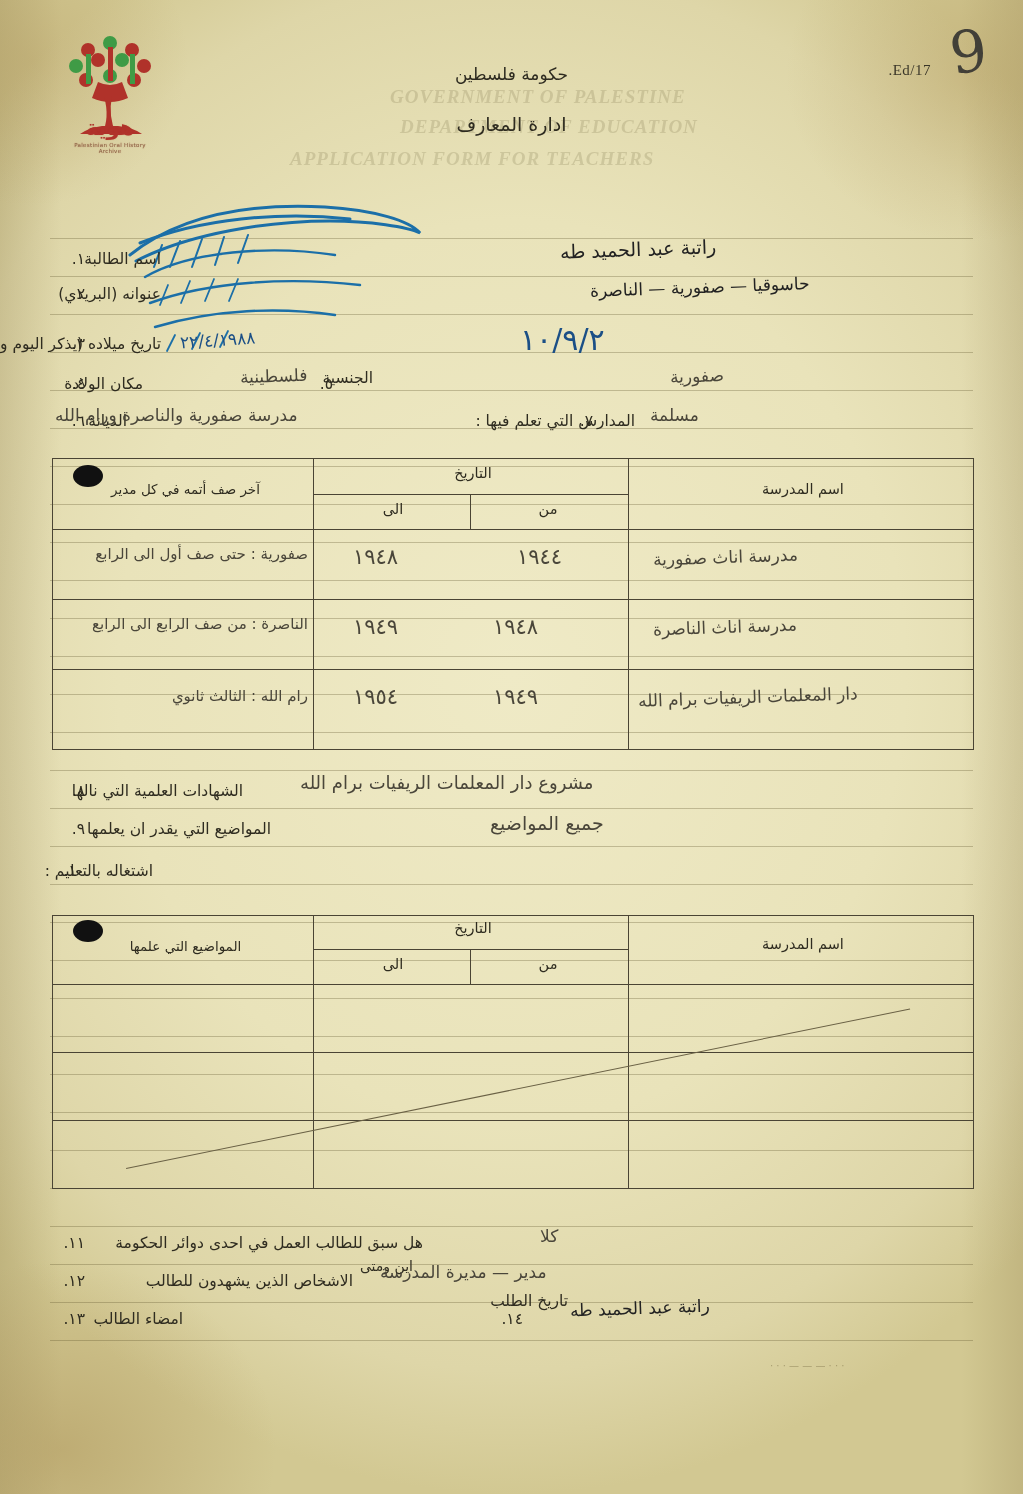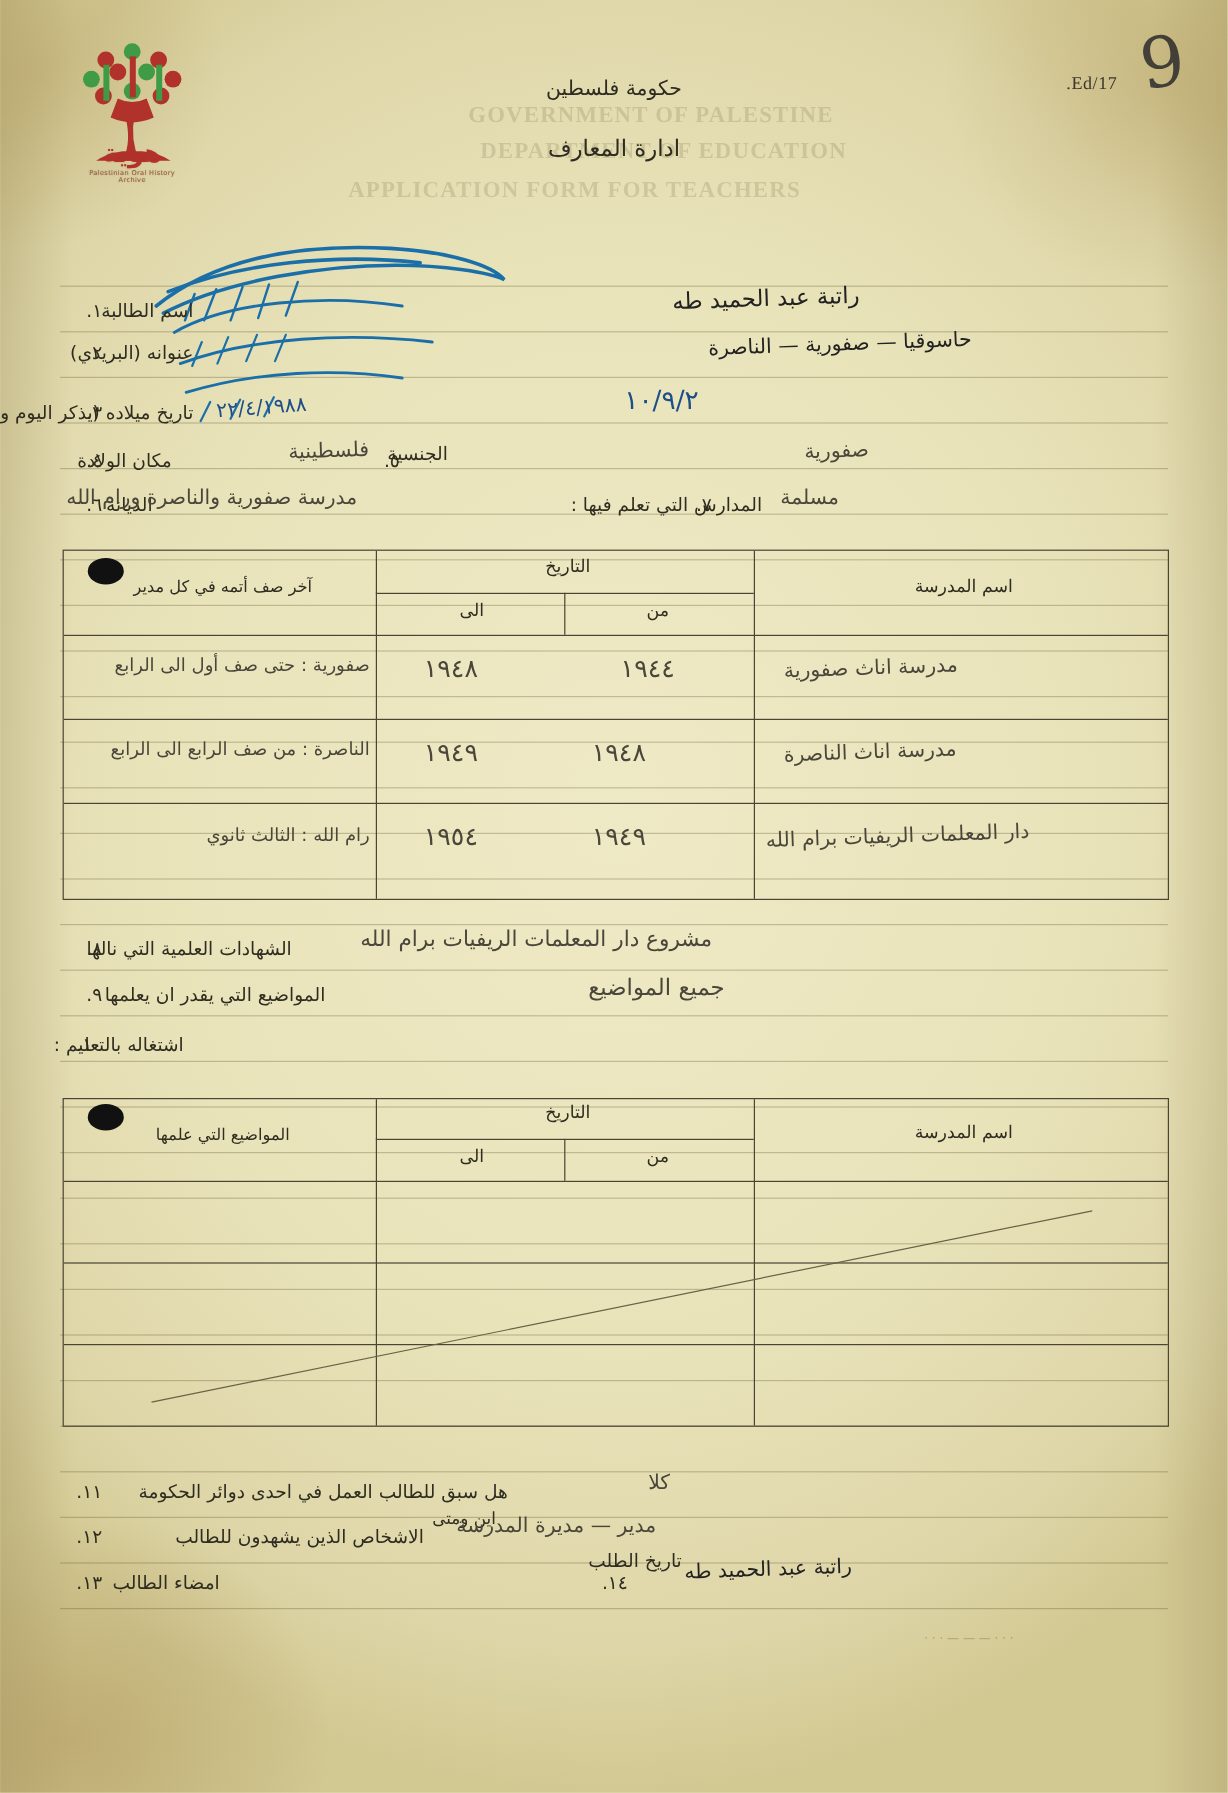--- a/index.html
+++ b/index.html
@@ -44,21 +44,21 @@
   .doccode{position:absolute;right:92px;top:62px;font-size:15px;color:#3a3628;letter-spacing:.5px;font-family:"Liberation Serif",serif;}
   .pagenum{position:absolute;right:36px;top:18px;font-size:58px;color:#2b2b2b;font-family:"DejaVu Serif",serif;transform:rotate(-8deg);opacity:.85;}
 
   .ttl{position:absolute;width:100%;text-align:center;color:#2e2b20;font-family:"DejaVu Sans",sans-serif;}
   .t1{top:64px;font-size:17px;}
   .t2{top:113px;font-size:19px;}
   .t3{top:163px;font-size:19px;}
   .t3 .ul{display:inline-block;border-bottom:1.6px solid #3a3426;padding-bottom:2px;}
 
   
-  .ghost{position:absolute;color:rgba(120,110,70,.22);font-family:"Liberation Serif",serif;letter-spacing:1px;}
+  .ghost{position:absolute;color:rgba(120,110,70,.22);font-family:"Liberation Serif",serif;letter-spacing:1px;font-style:italic;}
   .ghost.big{font-size:19px;font-weight:bold;}
 
   
   .field{position:absolute;font-size:15.5px;color:#2f2c20;white-space:nowrap;}
 
   
   .hw{
     position:absolute;
     font-family:"DejaVu Sans",sans-serif;
     color:#2a2a26;
@@ -182,21 +182,21 @@
   <div class="field" style="right:938px;top:250px;">١.</div>
   <div class="field" style="right:862px;top:250px;">اسم الطالبة</div>
   <div class="hw ink tilt" style="left:560px;top:238px;font-size:19px;">راتبة عبد الحميد طه</div>
 
   <div class="field" style="right:938px;top:285px;">٢.</div>
   <div class="field" style="right:862px;top:285px;">عنوانه (البريدي)</div>
   <div class="hw ink tilt" style="left:590px;top:277px;font-size:17px;">حاسوقيا — صفورية — الناصرة</div>
 
   <div class="field" style="right:938px;top:335px;">٣.</div>
   <div class="field" style="right:862px;top:335px;">تاريخ ميلاده (يذكر اليوم والسنة)</div>
-  <div class="hw blue" style="left:520px;top:322px;font-size:22px;">١٠/٩/٢</div>
+  <div class="hw blue" style="left:520px;top:322px;font-size:30px;">١٠/٩/٢</div>
 
   <div class="field" style="right:938px;top:375px;">٤.</div>
   <div class="field" style="right:880px;top:375px;">مكان الولادة</div>
   <div class="hw pencil tilt" style="left:670px;top:366px;font-size:17px;">صفورية</div>
 
   <div class="field" style="right:690px;top:375px;">٥.</div>
   <div class="field" style="right:650px;top:369px;text-align:right;">الجنسية</div>
   <div class="hw pencil tilt" style="left:240px;top:366px;font-size:17px;">فلسطينية</div>
 
   <div class="field" style="right:938px;top:412px;">٦.</div>

